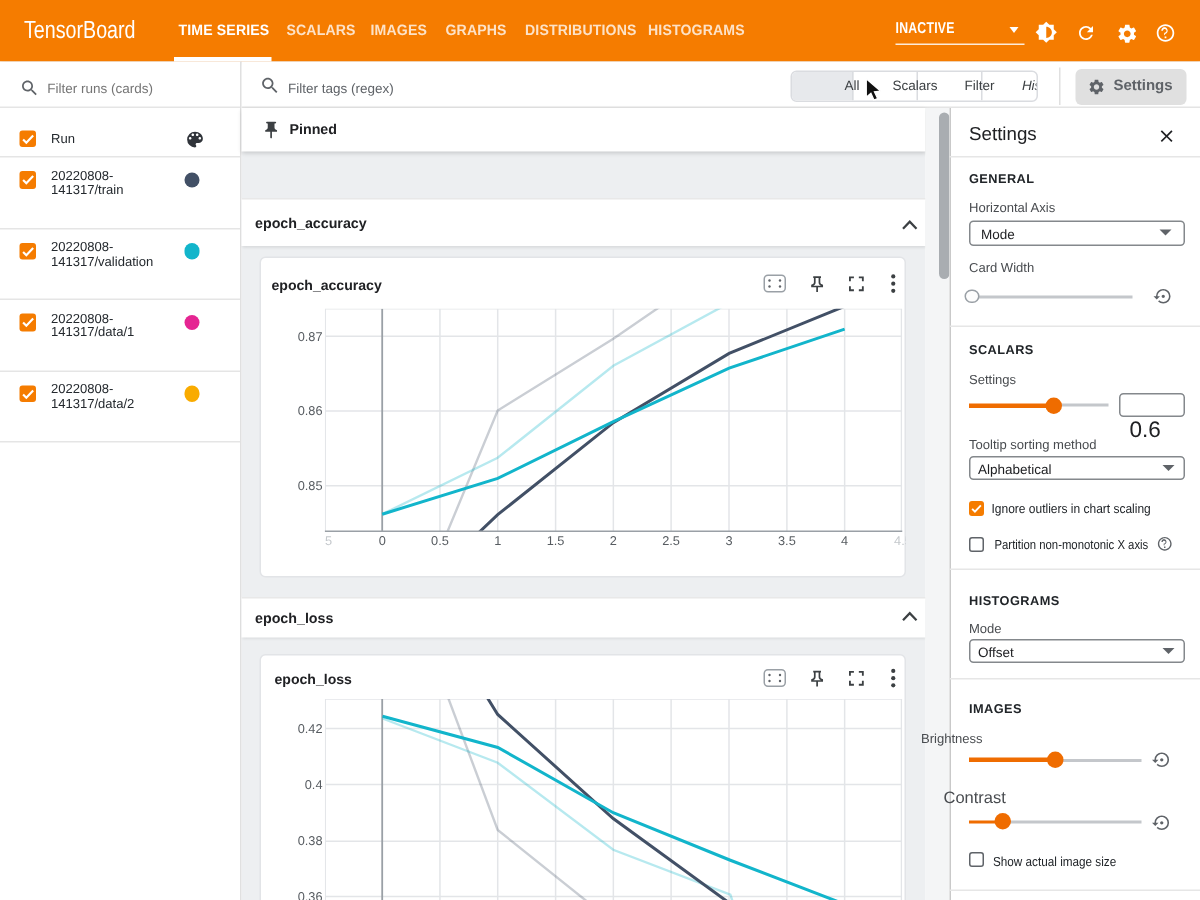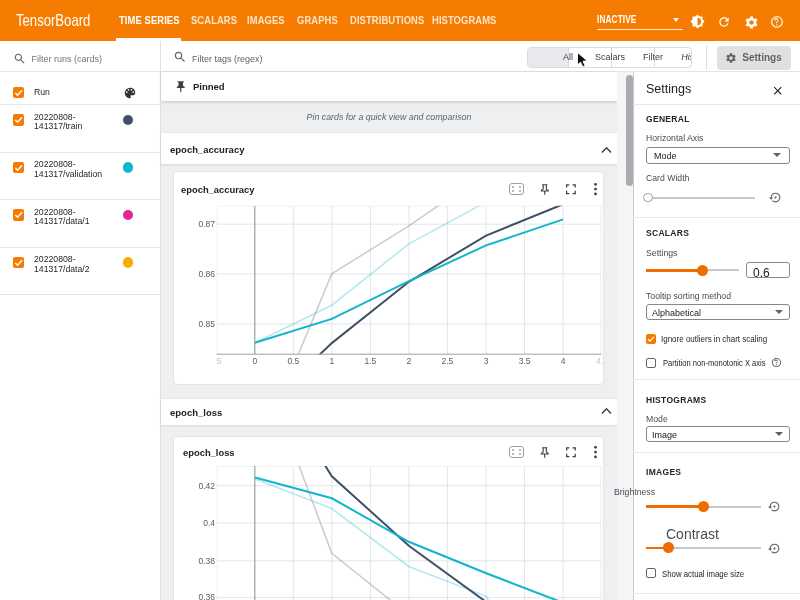--- a/index.html
+++ b/index.html
@@ -166,21 +166,20 @@
     </svg>
   <svg class="abs" style="left:12.5px;top:256.5px;z-index:12" width="11.5" height="11.5" viewBox="0 0 24 24">
       <path fill="none" stroke="#fff" stroke-width="3" d="M5 12.5l4.5 4.5L19 7"></path>
     </svg>
 
   <div class="abs" id="pinned-row"></div>
   <svg class="abs" style="left:173.5px;top:78.5px;z-index:4" width="13.5" height="15.5" viewBox="0 0 24 24">
     <path fill="#3c4043" d="M16 9V4h1c.55 0 1-.45 1-1s-.45-1-1-1H7c-.55 0-1 .45-1 1s.45 1 1 1h1v5c0 1.66-1.34 3-3 3v2h5.97v7l1 1 1-1v-7H19v-2c-1.66 0-3-1.34-3-3z"></path>
   </svg>
   <div class="abs" id="pinned-txt">Pinned</div>
-  <div class="abs" id="pincard-txt">Pin cards for a quick view and comparison</div>
 
   <div class="abs sec-head" style="top:132px;height:32px;">
     <div class="sec-title" style="top:11px;">epoch_accuracy</div>
     <svg style="left:439.5px;top:13px;" width="11" height="8" viewBox="0 0 11 8">
         <path fill="none" stroke="#3c4043" stroke-width="1.5" d="M1 6.5 L5.5 1.8 L10 6.5"></path>
       </svg>
   </div>
 
   <div class="abs sec-head" style="top:398px;height:27px;">
     <div class="sec-title" style="top:8px;">epoch_loss</div>
@@ -341,53 +340,53 @@
     <path fill="#5f6368" d="M14 12c0-1.1-.9-2-2-2s-2 .9-2 2 .9 2 2 2 2-.9 2-2zm-2-9a9 9 0 0 0-9 9H0l4 4 4-4H5c0-3.87 3.13-7 7-7s7 3.13 7 7-3.13 7-7 7c-1.93 0-3.68-.79-4.94-2.06l-1.42 1.42A8.954 8.954 0 0 0 12 21a9 9 0 0 0 0-18z"></path>
   </svg>
   <div class="abs p-div" style="left:633px;top:217.3px;z-index:11"></div>
 
   <div class="abs" style="left:646px;top:228px;font-size:8.5px;font-weight:700;color:#212529;letter-spacing:.3px;z-index:11">SCALARS</div>
   <div class="abs" style="left:646px;top:247.5px;font-size:8.7px;color:#494c50;z-index:11">Settings</div>
   <div class="abs track-o" style="left:646px;top:269.2px;width:56px;z-index:11"></div>
   <div class="abs track" style="left:702px;top:269.4px;width:37px;z-index:11"></div>
   <div class="abs knob-o" style="left:696.5px;top:264.9px;z-index:12"></div>
   <div class="abs" style="left:745.5px;top:262px;width:44px;height:16.2px;border:1px solid #84888c;border-radius:3px;z-index:11;background:#fff"></div>
-  <div class="abs" style="left:753px;top:266px;font-size:12px;color:#202124;z-index:12">0.6</div>
+  <div class="abs" style="left:753px;top:278px;font-size:15px;color:#202124;z-index:12">0.6</div>
   <div class="abs" style="left:646px;top:291px;font-size:8.7px;color:#494c50;z-index:11">Tooltip sorting method</div>
   <div class="abs" style="left:646px;top:303.7px;width:144px;height:16.2px;border:1px solid #84888c;border-radius:3px;z-index:11;background:#fff"></div>
   <div class="abs" style="left:652px;top:307.7px;font-size:9px;color:#202124;z-index:12">Alphabetical</div>
   <div class="abs" style="left:775px;top:310px;width:0;height:0;border-left:4px solid transparent;border-right:4px solid transparent;border-top:4.5px solid #5f6368;z-index:12"></div>
   <div class="abs pcbx on" style="left:645.6px;top:333.5px;z-index:11"></div>
   <svg class="abs" style="left:645.6px;top:333.5px;z-index:12" width="10" height="10" viewBox="0 0 24 24">
       <path fill="none" stroke="#fff" stroke-width="3" d="M5 12.5l4.5 4.5L19 7"></path>
     </svg>
   <div class="abs p-cl" style="left:661px;top:334px;z-index:11;transform:scaleX(.92);transform-origin:0 0">Ignore outliers in chart scaling</div>
   <div class="abs pcbx off" style="left:645.6px;top:357.6px;z-index:11"></div>
   <div class="abs p-cl" style="left:662.5px;top:358px;z-index:11;transform:scaleX(.87);transform-origin:0 0">Partition non-monotonic X axis</div>
   <svg class="abs" style="left:771px;top:356.5px;z-index:11" width="11" height="11" viewBox="0 0 24 24">
     <path fill="#5f6368" d="M12 2C6.48 2 2 6.48 2 12s4.48 10 10 10 10-4.48 10-10S17.52 2 12 2zm0 18c-4.41 0-8-3.59-8-8s3.59-8 8-8 8 3.59 8 8-3.59 8-8 8zm1-4h-2v2h2v-2zm-1.93-10.95c-2.05.21-3.72 1.87-3.97 3.92-.04.29.19.53.48.53h1.05c.22 0 .41-.15.47-.37.24-.95 1.1-1.63 2.12-1.58 1.06.05 1.9.93 1.93 1.99.03 1.21-.94 2.21-2.15 2.21-.28 0-.5.22-.5.5v1.75c0 .28.22.5.5.5s.5-.22.5-.5v-.85c1.77-.42 3.08-2.04 3-3.95-.09-2.38-2.12-4.39-4.43-4.15z"></path>
   </svg>
   <div class="abs p-div" style="left:633px;top:378.8px;z-index:11"></div>
 
   <div class="abs" style="left:646px;top:394.5px;font-size:8.5px;font-weight:700;color:#212529;letter-spacing:.3px;z-index:11">HISTOGRAMS</div>
   <div class="abs" style="left:646px;top:413.5px;font-size:8.7px;color:#494c50;z-index:11">Mode</div>
   <div class="abs" style="left:646px;top:425.5px;width:144px;height:16.2px;border:1px solid #84888c;border-radius:3px;z-index:11;background:#fff"></div>
-  <div class="abs" style="left:652px;top:429.5px;font-size:9px;color:#202124;z-index:12">Image</div>
+  <div class="abs" style="left:652px;top:429.5px;font-size:9px;color:#202124;z-index:12">Offset</div>
   <div class="abs" style="left:775px;top:431.8px;width:0;height:0;border-left:4px solid transparent;border-right:4px solid transparent;border-top:4.5px solid #5f6368;z-index:12"></div>
   <div class="abs p-div" style="left:633px;top:451.5px;z-index:11"></div>
 
   <div class="abs" style="left:646px;top:466.5px;font-size:8.5px;font-weight:700;color:#212529;letter-spacing:.3px;z-index:11">IMAGES</div>
   <div class="abs" style="left:614px;top:487px;font-size:8.7px;color:#494c50;z-index:11">Brightness</div>
   <div class="abs track-o" style="left:646px;top:505.3px;width:57px;z-index:11"></div>
   <div class="abs track" style="left:703px;top:505.5px;width:58px;z-index:11"></div>
   <div class="abs knob-o" style="left:697.7px;top:501px;z-index:12"></div>
   <svg class="abs" style="left:768px;top:500px;z-index:11" width="13" height="13" viewBox="0 0 24 24">
     <path fill="#5f6368" d="M14 12c0-1.1-.9-2-2-2s-2 .9-2 2 .9 2 2 2 2-.9 2-2zm-2-9a9 9 0 0 0-9 9H0l4 4 4-4H5c0-3.87 3.13-7 7-7s7 3.13 7 7-3.13 7-7 7c-1.93 0-3.68-.79-4.94-2.06l-1.42 1.42A8.954 8.954 0 0 0 12 21a9 9 0 0 0 0-18z"></path>
   </svg>
-  <div class="abs" style="left:666px;top:525.5px;font-size:14px;color:#494c50;z-index:11">Contrast</div>
+  <div class="abs" style="left:629px;top:525.5px;font-size:11px;color:#494c50;z-index:11">Contrast</div>
   <div class="abs track-o" style="left:646px;top:546.7px;width:23px;z-index:11"></div>
   <div class="abs track" style="left:669px;top:546.9px;width:92px;z-index:11"></div>
   <div class="abs knob-o" style="left:663.2px;top:542.4px;z-index:12"></div>
   <svg class="abs" style="left:768px;top:541.5px;z-index:11" width="13" height="13" viewBox="0 0 24 24">
     <path fill="#5f6368" d="M14 12c0-1.1-.9-2-2-2s-2 .9-2 2 .9 2 2 2 2-.9 2-2zm-2-9a9 9 0 0 0-9 9H0l4 4 4-4H5c0-3.87 3.13-7 7-7s7 3.13 7 7-3.13 7-7 7c-1.93 0-3.68-.79-4.94-2.06l-1.42 1.42A8.954 8.954 0 0 0 12 21a9 9 0 0 0 0-18z"></path>
   </svg>
   <div class="abs pcbx off" style="left:645.7px;top:567.7px;width:10.5px;height:10.5px;z-index:11"></div>
   <div class="abs p-cl" style="left:662px;top:568.5px;z-index:11;transform:scaleX(.9);transform-origin:0 0">Show actual image size</div>
   <div class="abs p-div" style="left:633px;top:592.6px;z-index:11"></div>
 </div>

